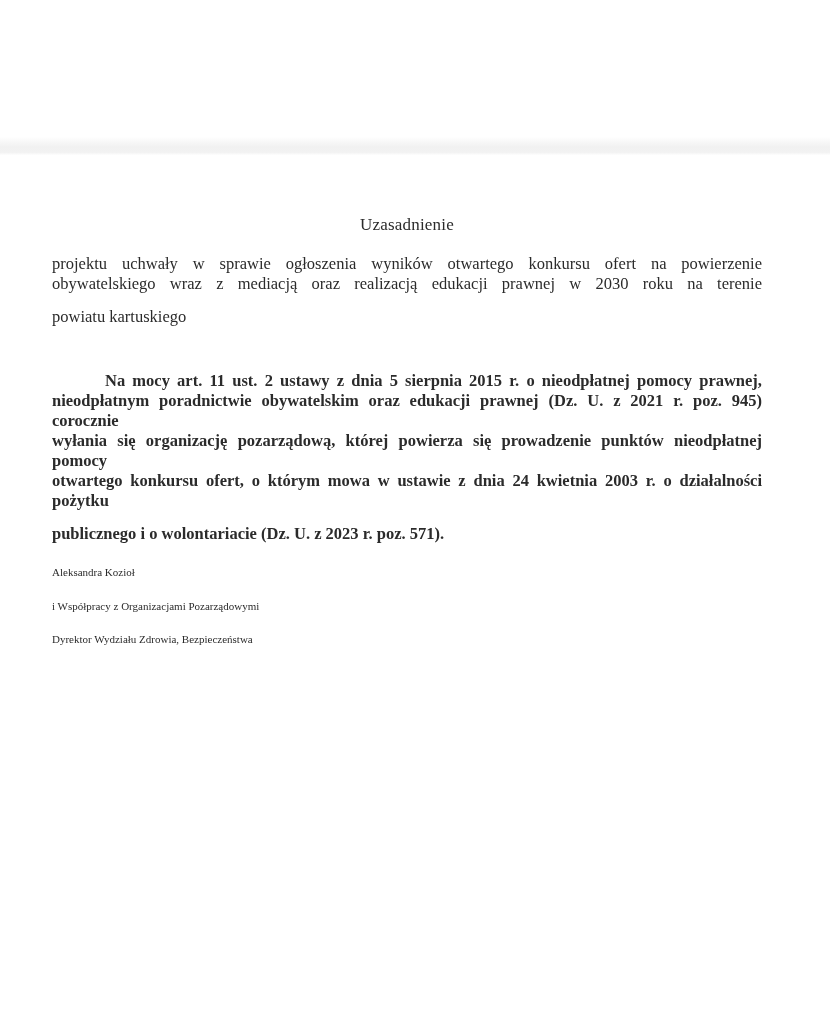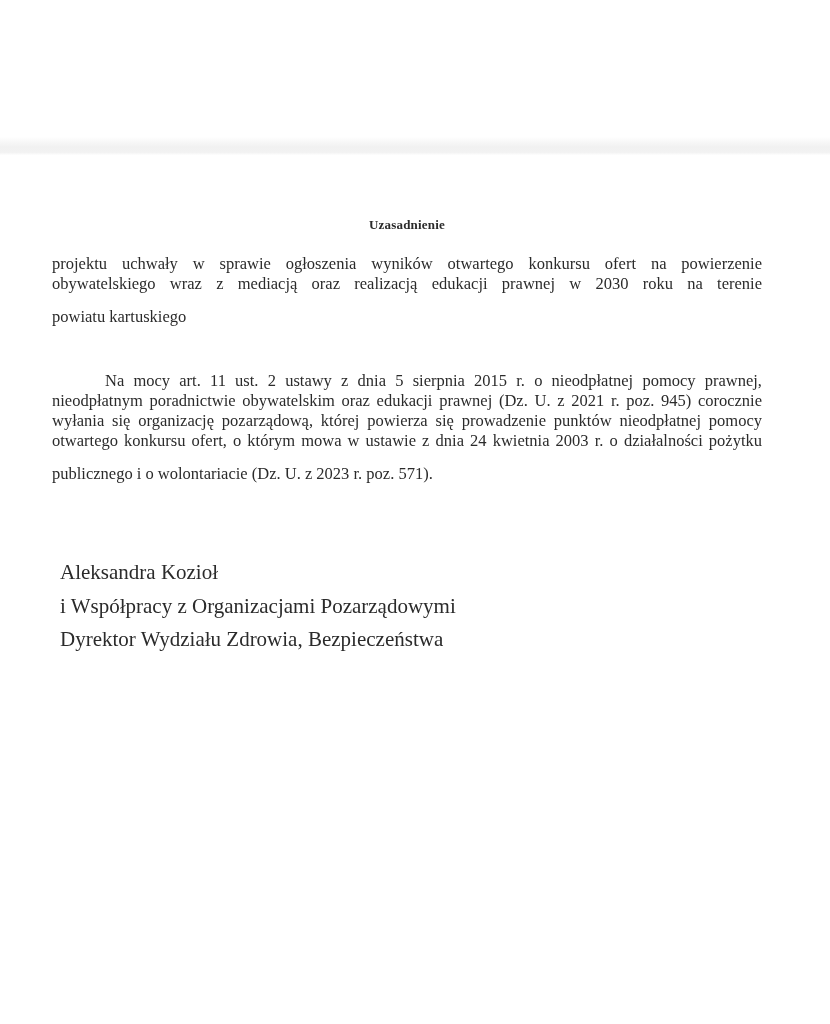--- a/index.html
+++ b/index.html
@@ -33,50 +33,50 @@
     left: 52px;
     width: 710px;
     top: 0;
   }
   .doc-title {
     position: absolute;
     top: 215px;
     left: 0;
     width: 710px;
     text-align: center;
-    font-weight: 700;
-    font-size: 13px;
+    font-weight: 400;
+    font-size: 17px;
     line-height: 20px;
     letter-spacing: 0.2px;
   }
   .subject-par {
     position: absolute;
     top: 254px;
     left: 0;
     width: 710px;
     font-weight: 400;
     font-size: 16.5px;
     line-height: 20px;
   }
   .body-par {
     position: absolute;
     top: 371px;
     left: 0;
     width: 710px;
-    font-weight: 400;
+    font-weight: 700;
     font-size: 16.5px;
     line-height: 20px;
   }
   .signature-block {
     position: absolute;
     top: 549px;
-    left: 8px;
+    left: 0;
     width: 710px;
     font-weight: 400;
-    font-size: 21px;
+    font-size: 11px;
     line-height: 20.5px;
   }
   .jline {
     text-align: justify;
     text-align-last: justify;
   }
   .lastline {
     text-align: left;
     text-align-last: left;
     margin-top: 13px;

